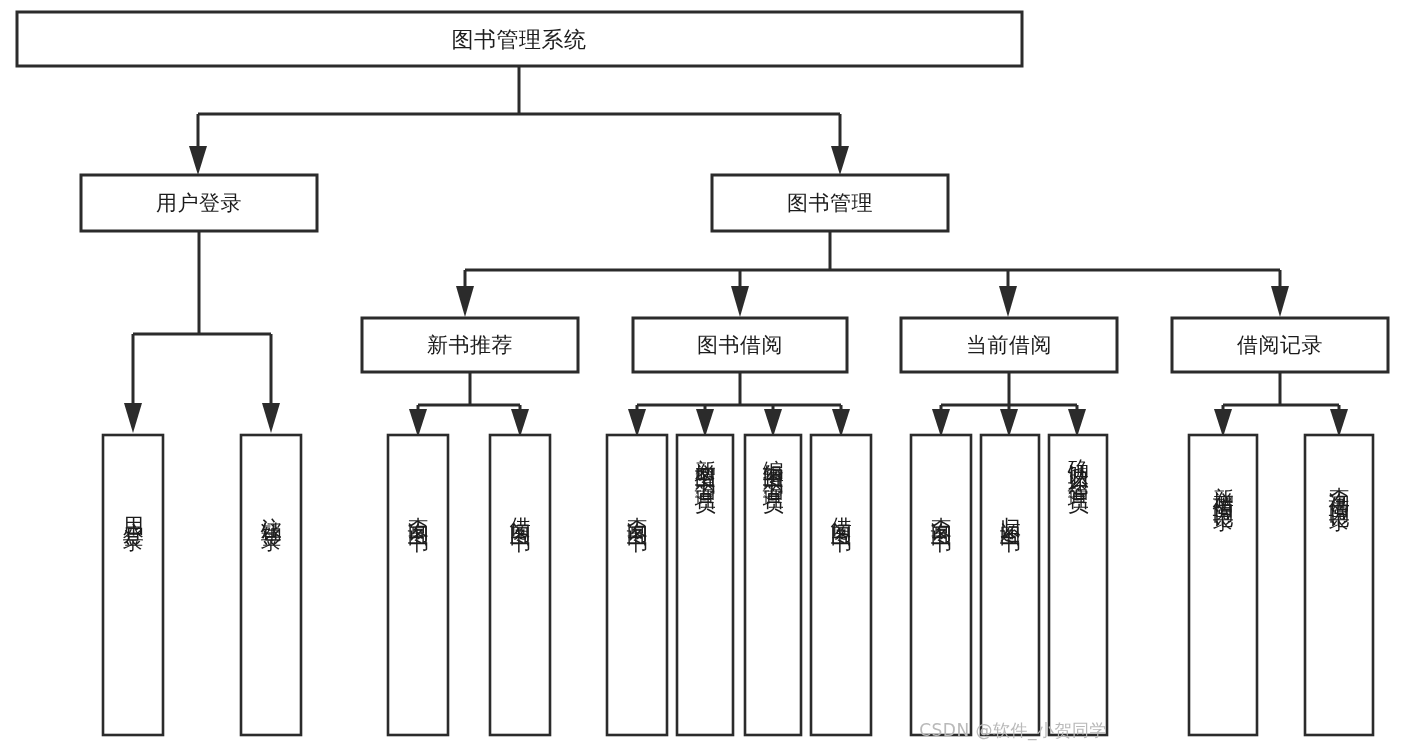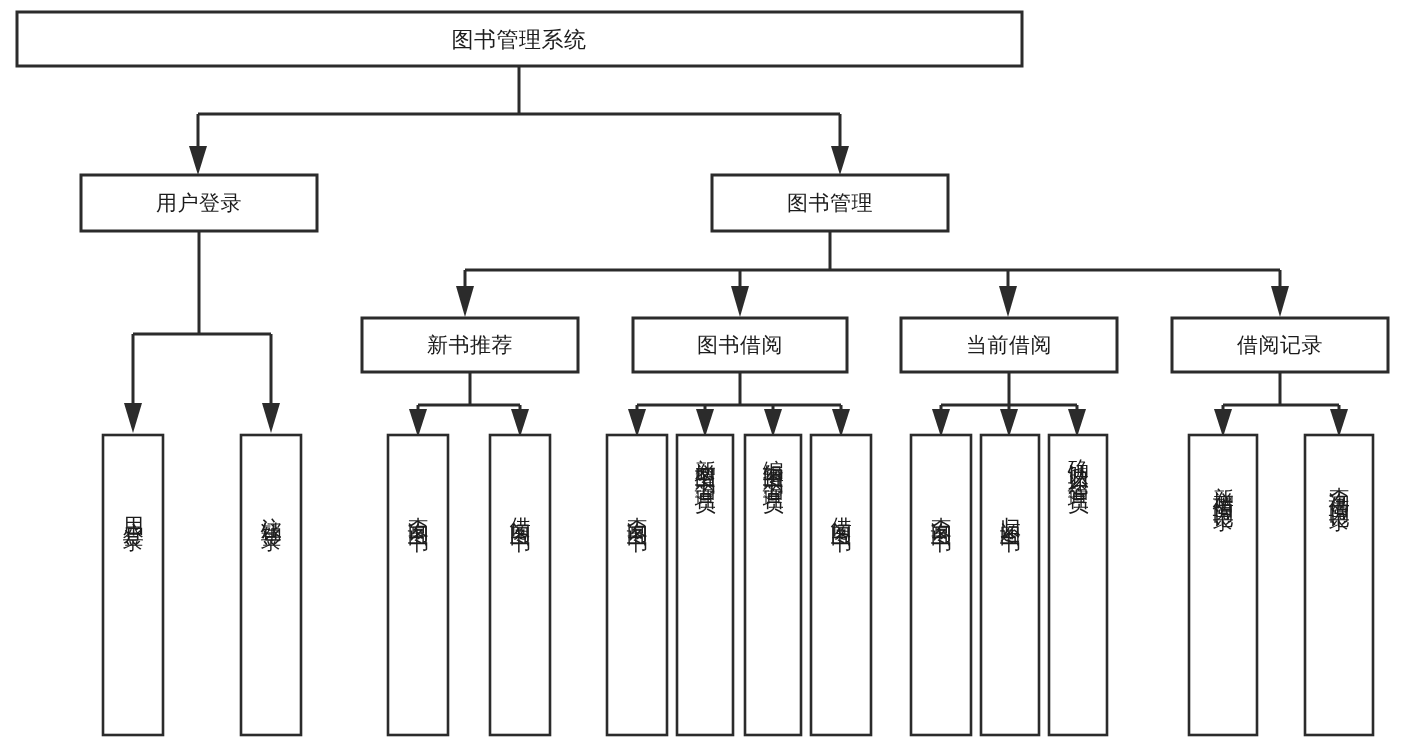--- a/index.html
+++ b/index.html
@@ -247,14 +247,15 @@
     <span class="leaf-label">确认归还（管理员）</span>
   </div>
 
   <div class="leaf-label-wrap" style="left:1189px; top:470px; width:68px; height:265px;">
     <span class="leaf-label">新增借阅记录</span>
   </div>
   <div class="leaf-label-wrap" style="left:1305px; top:470px; width:68px; height:265px;">
     <span class="leaf-label">查询借阅记录</span>
   </div>
 
+  <div class="watermark">CSDN @软件_小贺同学</div>
 
 </div>
 
 </body></html>

